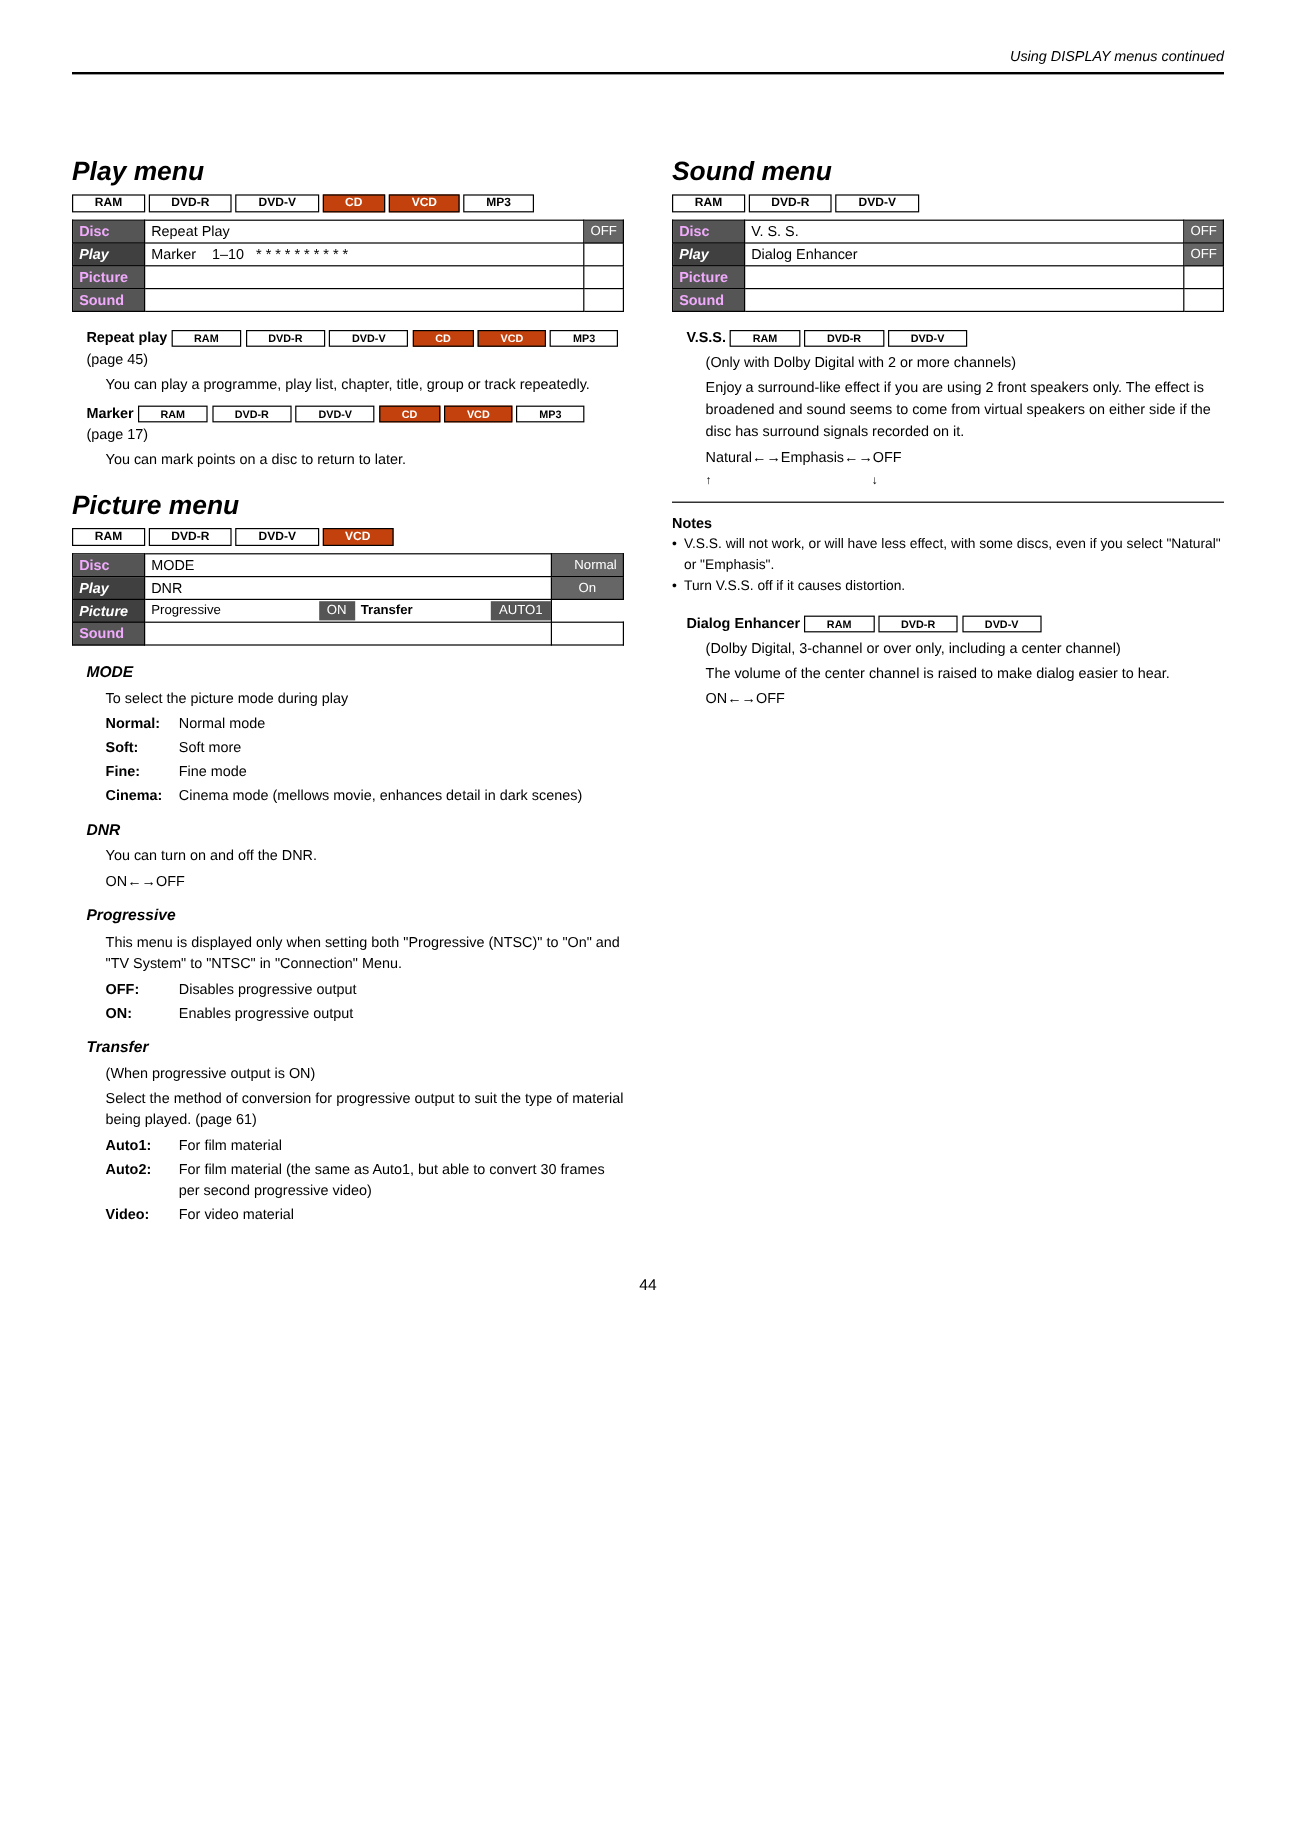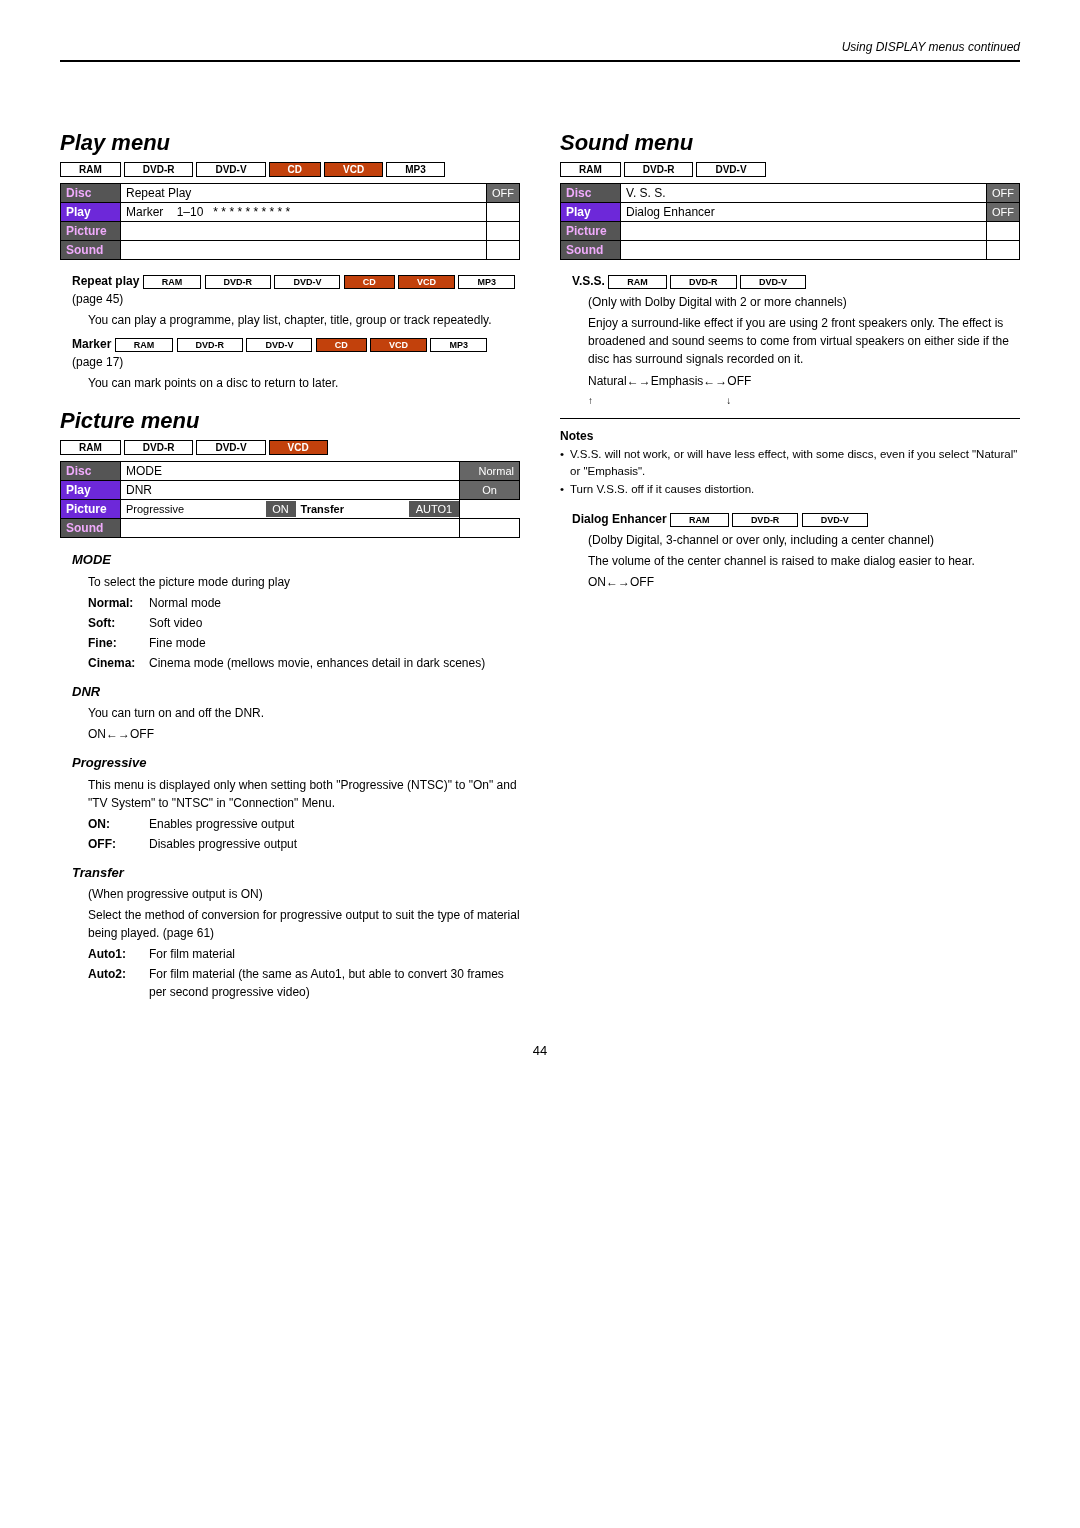--- a/index.html
+++ b/index.html
@@ -64,22 +64,23 @@
       padding: 2px 5px;
       font-size: 12px;
     }
     .menu-table .row-label {
       background: #555;
       color: #f0abfc;
       font-weight: bold;
       width: 60px;
     }
     .menu-table .row-label.active {
-      background: #6d28d9;
+      background: #404040;
       color: #fff;
+      font-style: italic;
     }
     .menu-table .value-cell {
       background: #fff;
     }
     .menu-table .off-cell {
       background: #666;
       color: #fff;
       text-align: center;
       width: 28px;
       font-size: 11px;
@@ -281,21 +282,21 @@
     <div class="sub-content" style="margin-top:6px;">
       <p class="subsection-title">MODE</p>
       <p class="indent">To select the picture mode during play</p>
       <div class="indent">
         <div class="label-val">
           <span class="lbl bold">Normal:</span>
           <span>Normal mode</span>
         </div>
         <div class="label-val">
           <span class="lbl bold">Soft:</span>
-          <span>Soft video</span>
+          <span>Soft more</span>
         </div>
         <div class="label-val">
           <span class="lbl bold">Fine:</span>
           <span>Fine mode</span>
         </div>
         <div class="label-val">
           <span class="lbl bold">Cinema:</span>
           <span>Cinema mode (mellows movie, enhances detail in dark scenes)</span>
         </div>
       </div>
@@ -305,42 +306,46 @@
       <p class="subsection-title">DNR</p>
       <p class="indent">You can turn on and off the DNR.</p>
       <p class="indent">ON←→OFF</p>
     </div>
 
     <div class="sub-content" style="margin-top:8px;">
       <p class="subsection-title">Progressive</p>
       <p class="indent">This menu is displayed only when setting both "Progressive (NTSC)" to "On" and "TV System" to "NTSC" in "Connection" Menu.</p>
       <div class="indent">
         <div class="label-val">
+          <span class="lbl bold">OFF:</span>
+          <span>Disables progressive output</span>
+        </div>
+        <div class="label-val">
           <span class="lbl bold">ON:</span>
           <span>Enables progressive output</span>
-        </div>
-        <div class="label-val">
-          <span class="lbl bold">OFF:</span>
-          <span>Disables progressive output</span>
         </div>
       </div>
     </div>
 
     <div class="sub-content" style="margin-top:8px;">
       <p class="subsection-title">Transfer</p>
       <p class="indent">(When progressive output is ON)</p>
       <p class="indent">Select the method of conversion for progressive output to suit the type of material being played. (page 61)</p>
       <div class="indent">
         <div class="label-val">
           <span class="lbl bold">Auto1:</span>
           <span>For film material</span>
         </div>
         <div class="label-val">
           <span class="lbl bold">Auto2:</span>
           <span>For film material (the same as Auto1, but able to convert 30 frames per second progressive video)</span>
+        </div>
+        <div class="label-val">
+          <span class="lbl bold">Video:</span>
+          <span>For video material</span>
         </div>
       </div>
     </div>
 
   </div>
 
   <div class="col">
 
     <div class="section-body">
       <div class="section-title">Sound menu</div>

